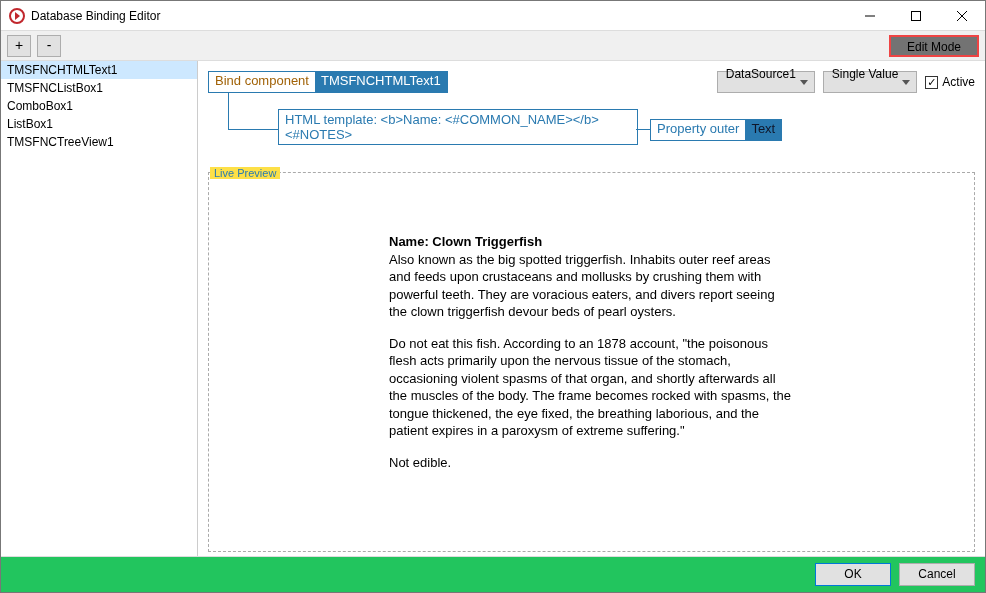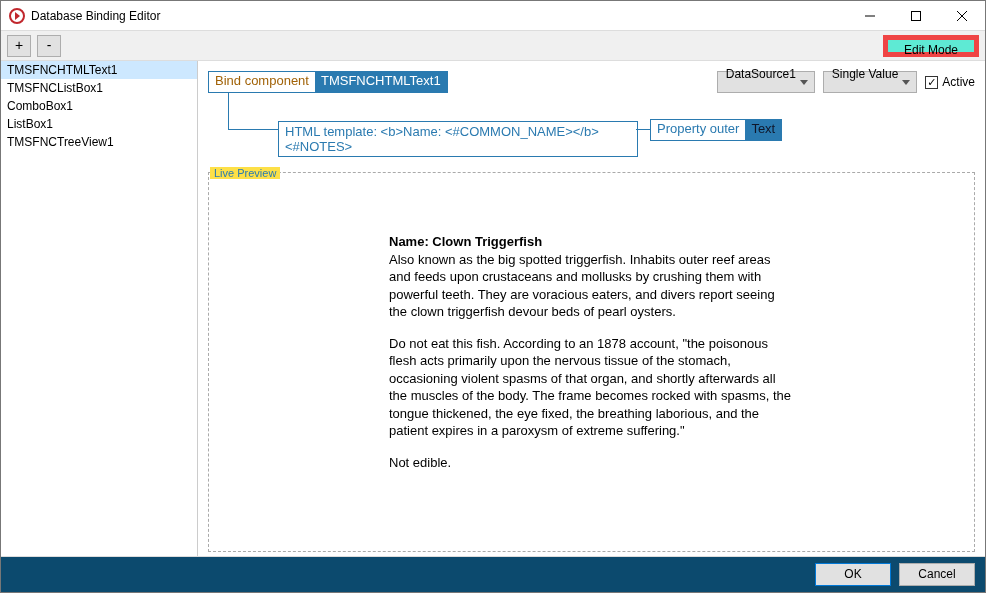--- a/index.html
+++ b/index.html
@@ -64,22 +64,22 @@
     background: #e1e1e1;
     font-size: 14px;
     line-height: 18px;
     text-align: center;
     cursor: pointer;
   }
   .editmode {
     margin-left: auto;
     height: 22px;
     padding: 0 16px;
-    border: 5px solid #ef4444;
-    background: #5eead4;
+    border: 2px solid #ef4444;
+    background: #737373;
     font-size: 12px;
     line-height: 20px;
     cursor: pointer;
   }
 
   
   .main {
     flex: 1;
     display: flex;
     min-height: 0;
@@ -168,21 +168,20 @@
   .templatebox {
     position: absolute;
     left: 70px;
     top: 10px;
     border: 1px solid #2a7ab0;
     color: #2a7ab0;
     font-size: 13px;
     padding: 2px 6px;
     max-width: 360px;
     background: #fff;
-    margin-top: 12px;
   }
   .propbox {
     position: absolute;
     left: 442px;
     top: 20px;
     display: inline-flex;
     border: 1px solid #2a7ab0;
     height: 22px;
     align-items: stretch;
     font-size: 13px;
@@ -225,21 +224,21 @@
     font-size: 13px;
     line-height: 1.35;
     overflow: auto;
   }
   .previewbox .namehdr { font-weight: bold; }
   .previewbox p { margin: 0 0 14px 0; }
 
   
   .footer {
     height: 36px;
-    background: #0c4a6e;
+    background: #22c55e;
     border-top: 1px solid #ddd;
     display: flex;
     align-items: center;
     justify-content: flex-end;
     gap: 8px;
     padding: 0 10px;
   }
   .footbtn {
     width: 76px; height: 23px;
     border: 1px solid #adadad;

